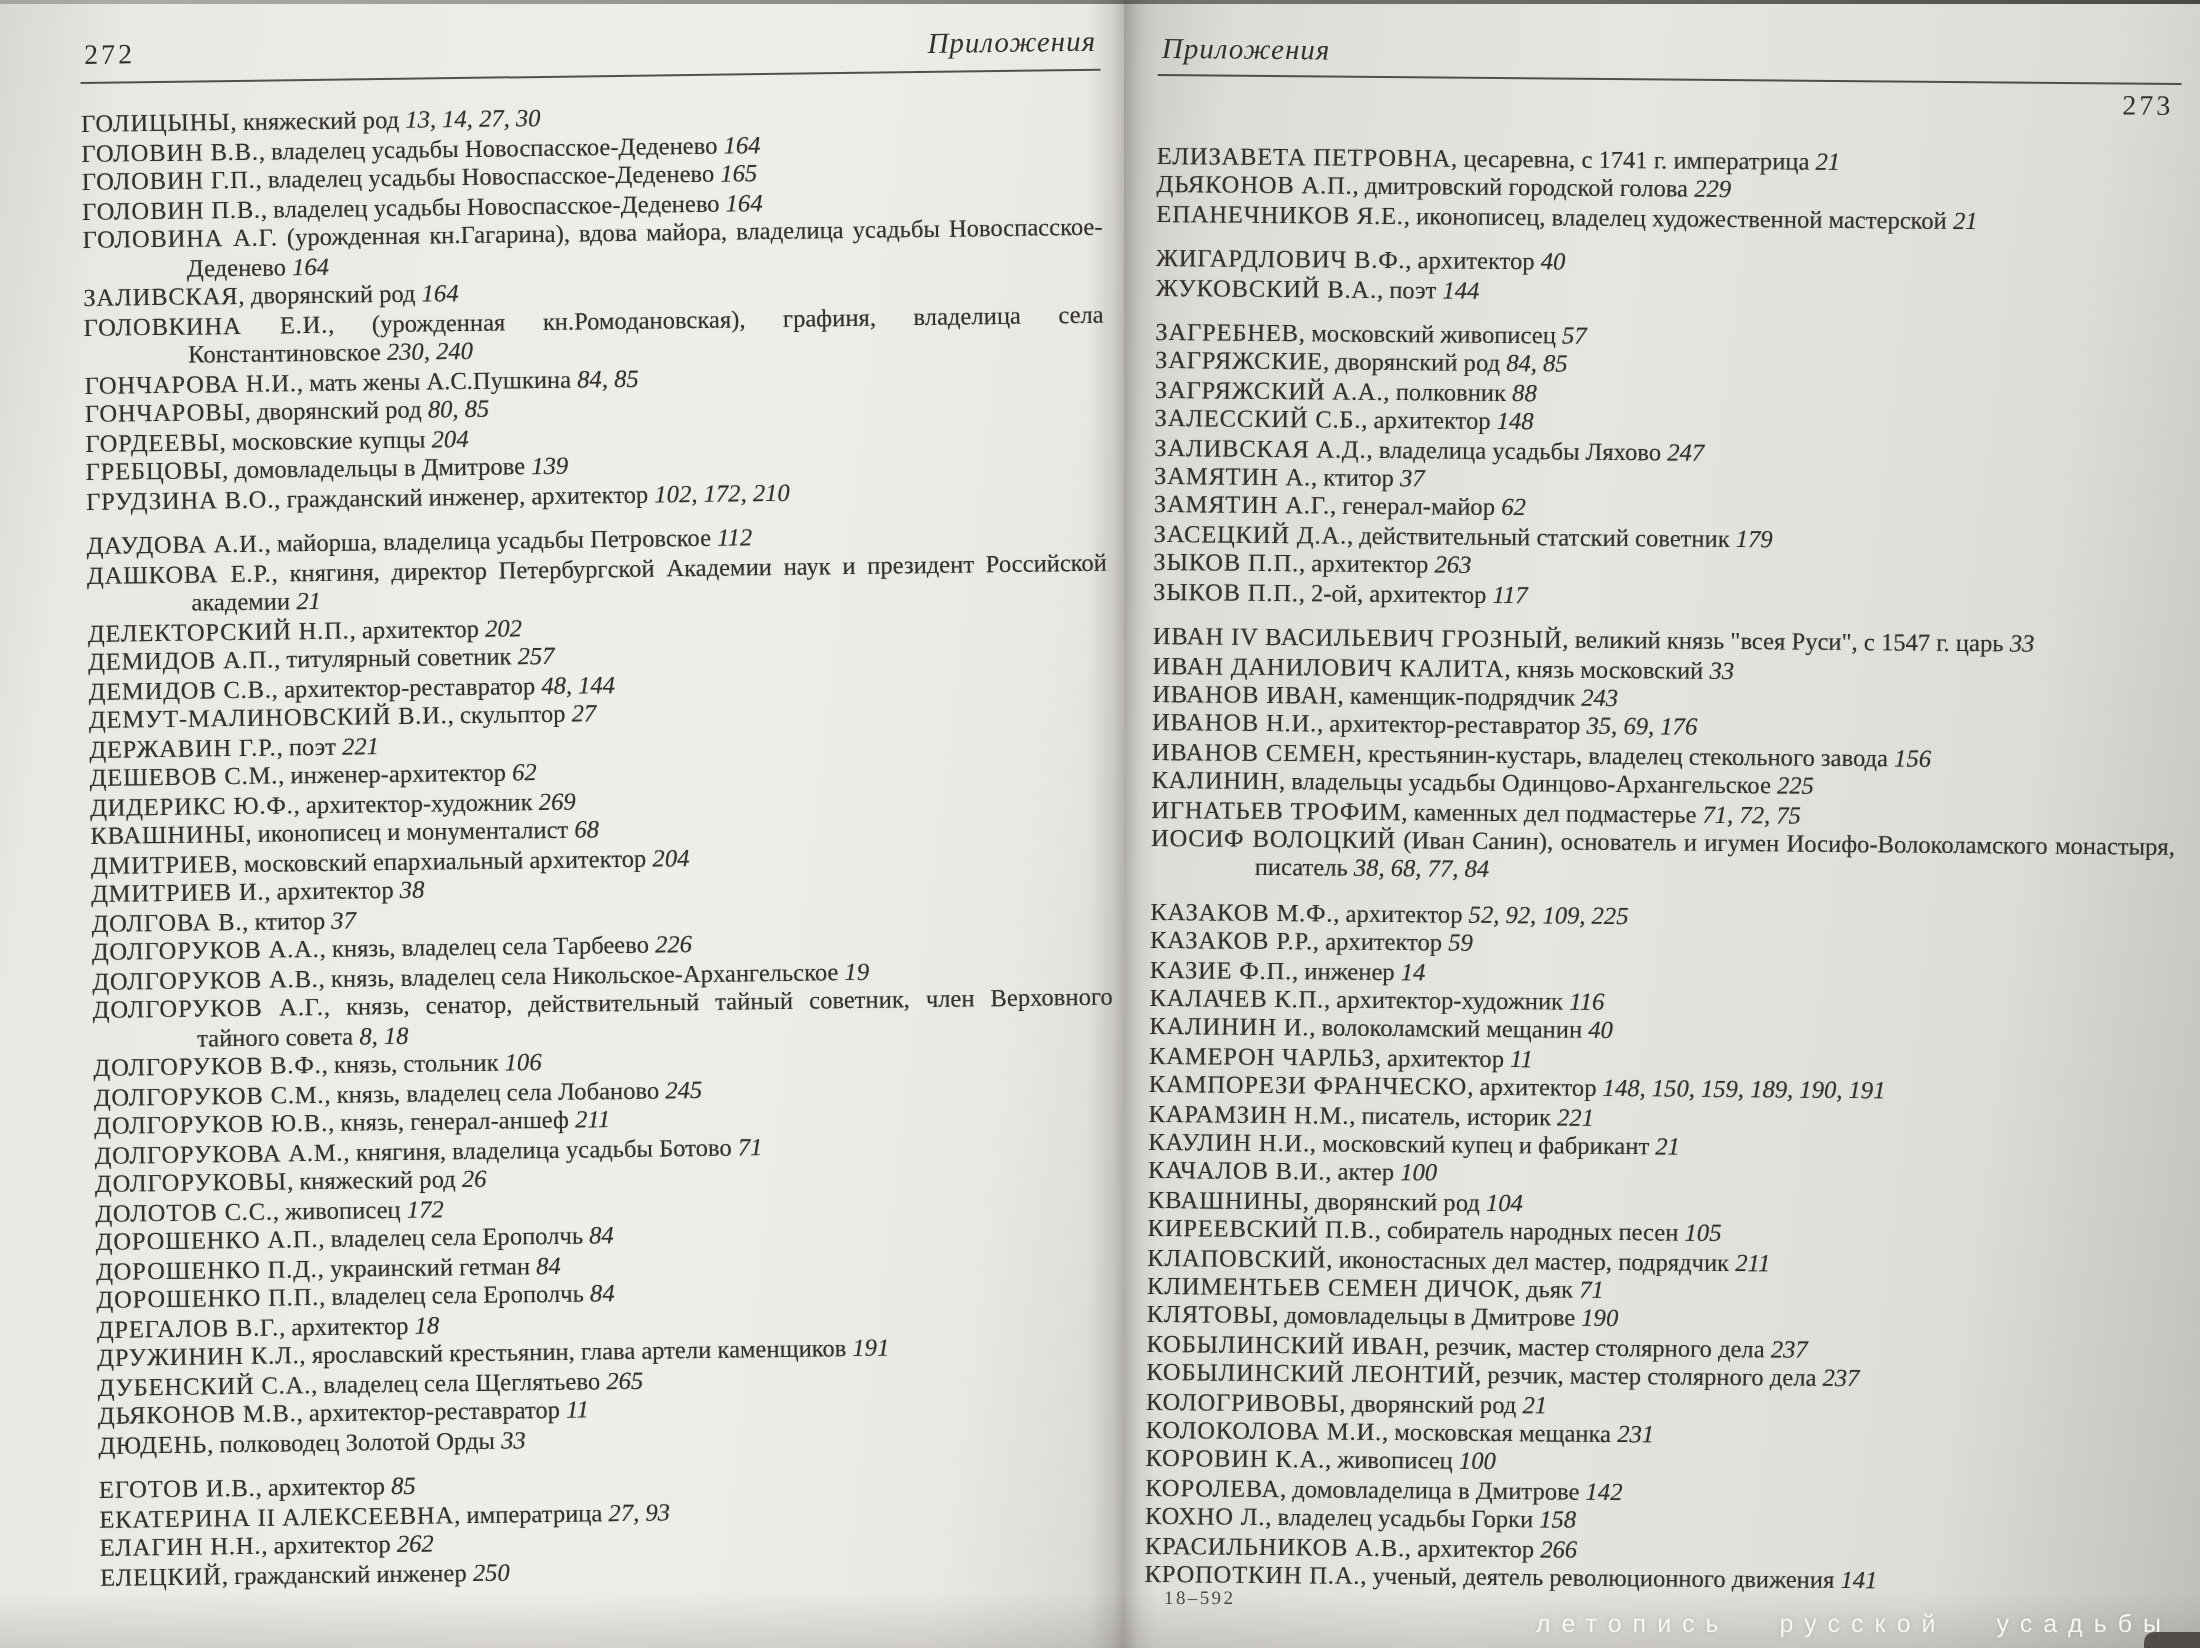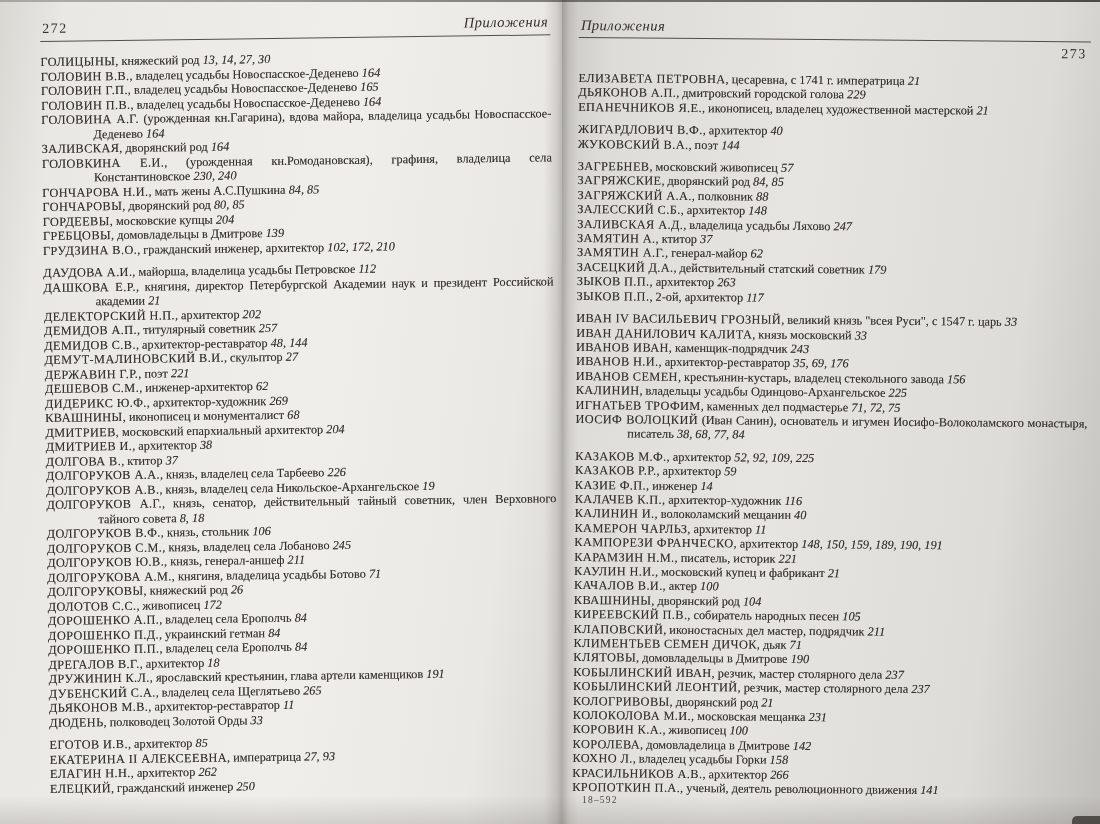--- a/index.html
+++ b/index.html
@@ -214,14 +214,15 @@
           </div>
         </div>
     </div>
     <div class="printers-mark">18–592</div>
   </div>
 
   <div class="gutter"></div>
   <div class="top-edge"></div>
   <div class="bottom-shade"></div>
   <div class="corner-mark"></div>
+  <div class="watermark">летопись русской усадьбы</div>
 
 </div>
 
 </body></html>

